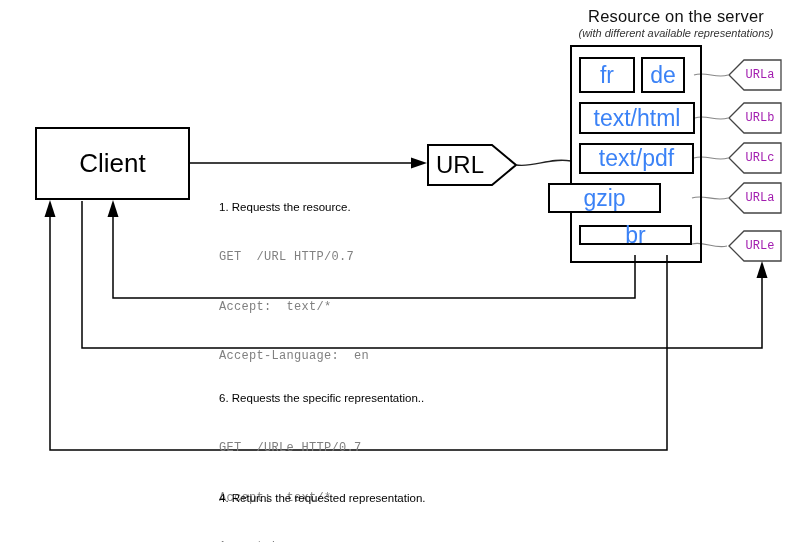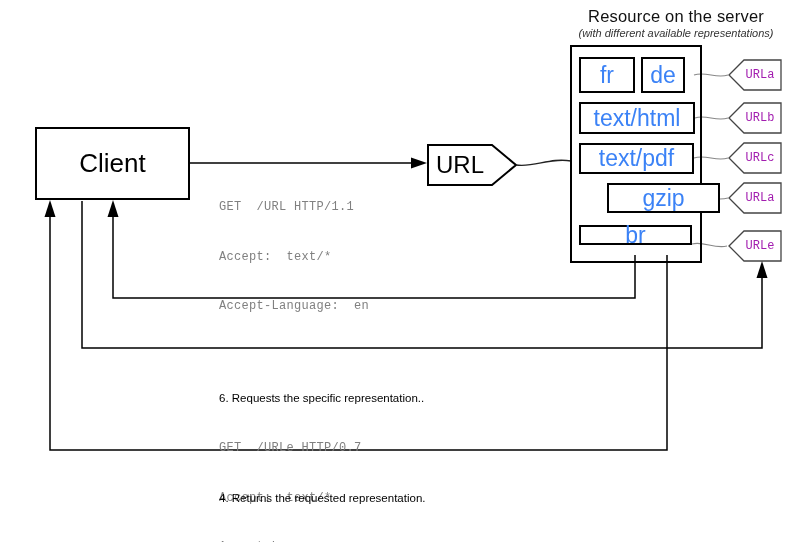--- a/index.html
+++ b/index.html
@@ -104,35 +104,36 @@
   </div>
   <div class="box rep-label" style="left:641px;top:57px;width:44px;height:36px;">
     <span>de</span>
   </div>
   <div class="box rep-label" style="left:579px;top:102px;width:116px;height:32px;">
     <span>text/html</span>
   </div>
   <div class="box rep-label" style="left:579px;top:143px;width:115px;height:31px;">
     <span>text/pdf</span>
   </div>
-  <div class="box rep-label" style="left:607px;top:183px;width:113px;height:30px;">
+  <div class="box rep-label" style="left:548px;top:183px;width:113px;height:30px;">
     <span>gzip</span>
   </div>
   <div class="box rep-label" style="left:579px;top:225px;width:113px;height:20px;">
     <span>br</span>
   </div>
 
   <div class="tag-label" style="left:738px;top:68px;width:44px;">URLa</div>
   <div class="tag-label" style="left:738px;top:111px;width:44px;">URLb</div>
   <div class="tag-label" style="left:738px;top:151px;width:44px;">URLc</div>
   <div class="tag-label" style="left:738px;top:191px;width:44px;">URLa</div>
   <div class="tag-label" style="left:738px;top:239px;width:44px;">URLe</div>
 
   <div class="step" style="left:219px;top:165px;">
-    <div class="code-line">GET  /URL HTTP/1.1</div>
+    <div class="step-label">1. Requests the resource.</div>
+    <div class="code-line">GET  /URL HTTP/0.7</div>
     <div class="code-line">Accept:  text/*</div>
     <div class="code-line">Accept-Language:  en</div>
   </div>
 
 
   <div class="step" style="left:219px;top:356px;">
     <div class="step-label">6. Requests the specific representation..</div>
     <div class="code-line">GET  /URLe HTTP/0.7</div>
     <div class="code-line">Accept:  text/*</div>
     <div class="code-line">Accept-Language:  en</div>

